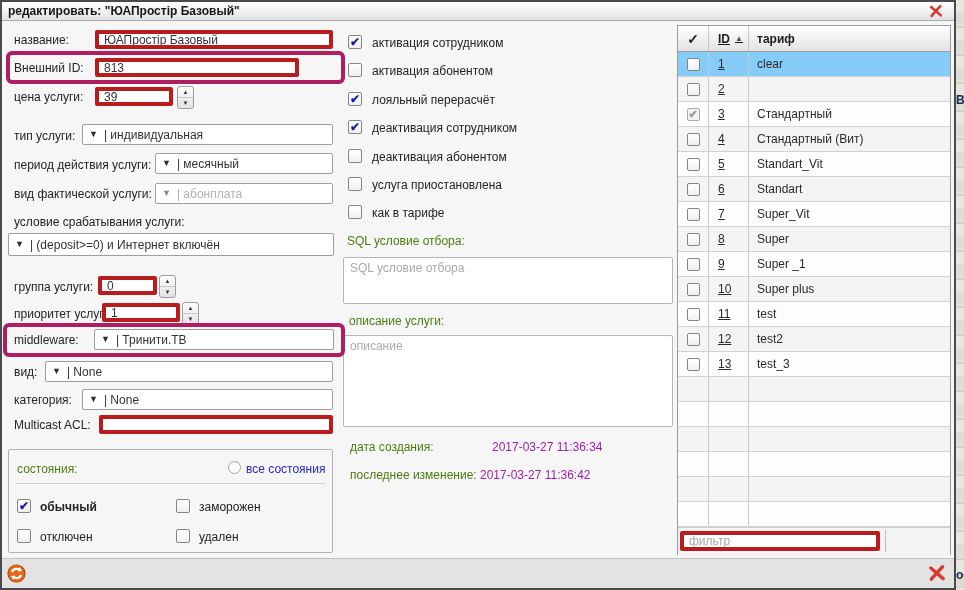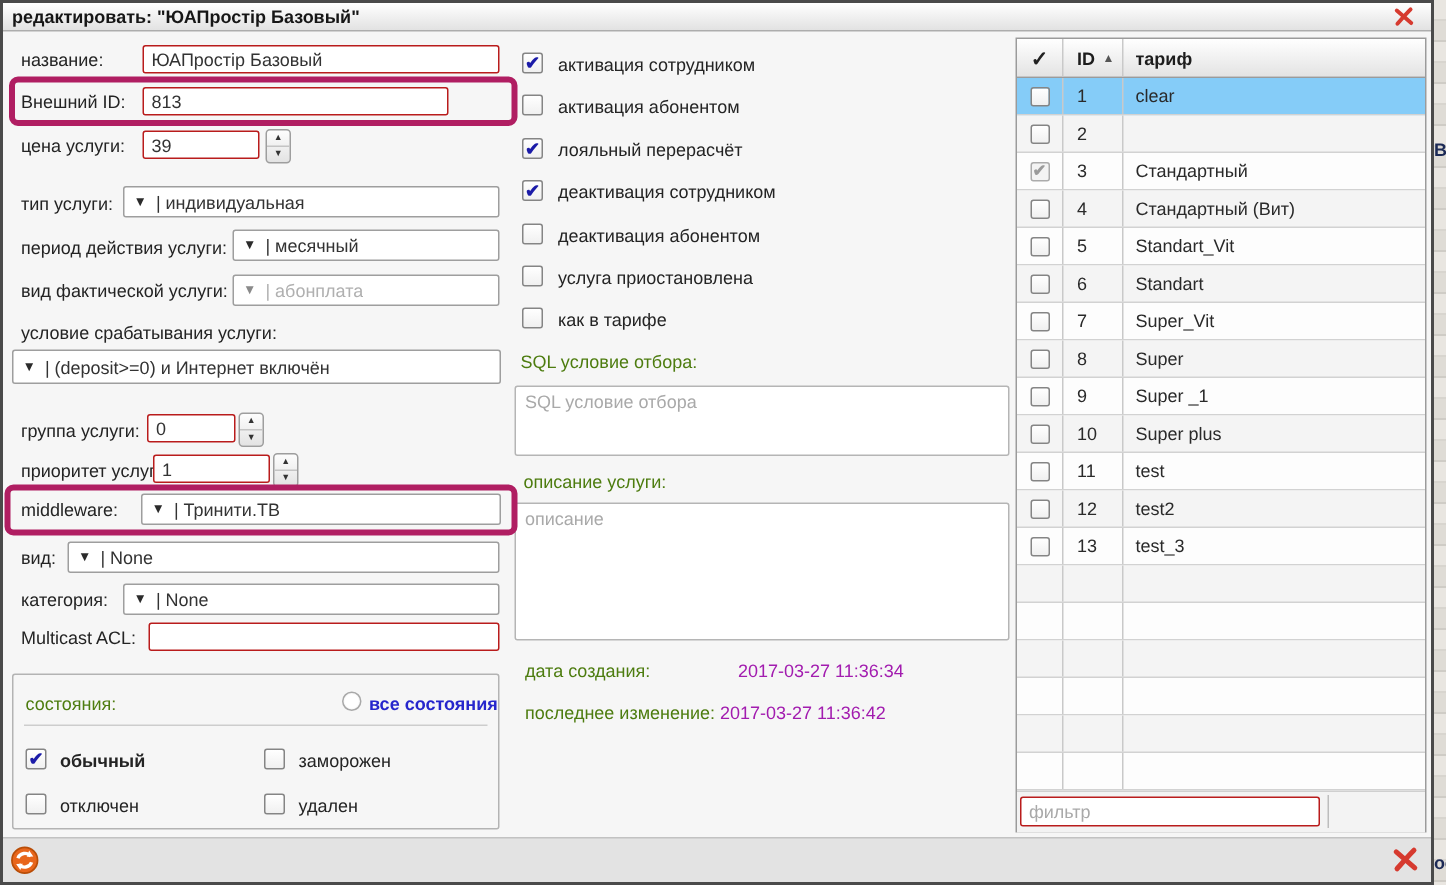--- a/index.html
+++ b/index.html
@@ -25,21 +25,21 @@
     border-bottom: 1px solid #adadad;
   }
   .title { position: absolute; left: 6px; top: 2px; font-size: 12px; font-weight: bold; color: #161616; white-space: nowrap; }
   .close-x { position: absolute; cursor: pointer; }
   .close-x.top { right: 11px; top: 2px; }
 
   
   .lbl { position: absolute; left: 12px; font-size: 12px; color: #242424; white-space: nowrap; }
   .lbl2 { position: absolute; font-size: 12px; color: #4d7c0f; white-space: nowrap; }
   .inp {
-    position: absolute; height: 19px; border: 1px solid #b91c1c; border-radius: 2px;
+    position: absolute; height: 19px; border: 4px solid #b91c1c; border-radius: 2px;
     background: #fff; font-family: "Liberation Sans", sans-serif; font-size: 12px; color: #333; padding: 0 5px;
   }
   .inp::placeholder, .ta::placeholder { color: #a9a9a9; opacity: 1; }
   .ta {
     position: absolute; border: 1px solid #b5b5b5; border-radius: 2px; background: #fff;
     font-family: "Liberation Sans", sans-serif; font-size: 12px; color: #333; padding: 3px 6px; resize: none;
   }
   .dd {
     position: absolute; height: 21px; border: 1px solid #9e9e9e; border-radius: 2px; background: #fff;
     display: flex; align-items: center; padding: 0 6px; cursor: pointer;
@@ -73,31 +73,31 @@
 
   
   .date-val { position: absolute; font-size: 12px; color: #a21caf; white-space: nowrap; }
 
   
   .states-box { position: absolute; left: 6px; top: 447px; width: 325px; height: 104px; border: 1px solid #b3b3b3; border-radius: 2px; background: #f6f6f6; }
   .states-sep { position: absolute; left: 7px; right: 7px; top: 33px; height: 1px; background: #cdcdcd; }
   .state-slot { position: absolute; display: flex; align-items: flex-start; }
   .state-label { font-size: 12px; color: #242424; margin-left: 9px; margin-top: 1px; white-space: nowrap; }
   .state-label.bold { font-weight: bold; }
-  .all-states { position: absolute; left: 237px; top: 12px; font-size: 12px; color: #2626cc; white-space: nowrap; cursor: pointer; font-weight: bold; }
+  .all-states { position: absolute; left: 237px; top: 12px; font-size: 12px; color: #2626cc; white-space: nowrap; cursor: pointer; }
 
   
   .tariff-panel {
     position: absolute; left: 675px; top: 23px; width: 274px; height: 530px;
     border: 1px solid #9b9b9b; background: #fbfbfb; display: flex; flex-direction: column;
   }
   .t-head { display: flex; height: 26px; background: linear-gradient(#ffffff, #e3e3e3); border-bottom: 1px solid #9b9b9b; flex: none; }
   .th { display: flex; align-items: center; font-size: 12px; font-weight: bold; color: #1d1d1d; }
   .c-check { width: 31px; justify-content: center; border-right: 1px solid #c9c9c9; flex: none; }
-  .c-id { width: 40px; padding-left: 9px; border-right: 1px solid #c9c9c9; flex: none; }
+  .c-id { width: 40px; padding-left: 9px; border-right: 1px solid #c9c9c9; flex: none; text-decoration: underline; }
   .c-tariff { flex: 1; padding-left: 8px; }
   .hdr-check { font-size: 14px; color: #222; }
   .sort { font-size: 8px; color: #555; margin-left: 5px; }
   .t-row { display: flex; height: 25px; border-bottom: 1px solid #d2d2d2; background: #fdfdfd; cursor: pointer; }
   .t-row:nth-child(even) { background: #f4f4f4; }
   .t-row.selected { background: #85ccf8; }
   .t-cell { display: flex; align-items: center; font-size: 12px; color: #2a2a2a; overflow: hidden; white-space: nowrap; }
   .t-cell.c-check .cb { width: 13px; height: 13px; font-size: 11px; }
   .t-foot { flex: none; height: 28px; position: relative; border-top: 1px solid #cfcfcf; background: #f3f3f3; }
   .filter { left: 2px; top: 3px; width: 200px; height: 20px; }

